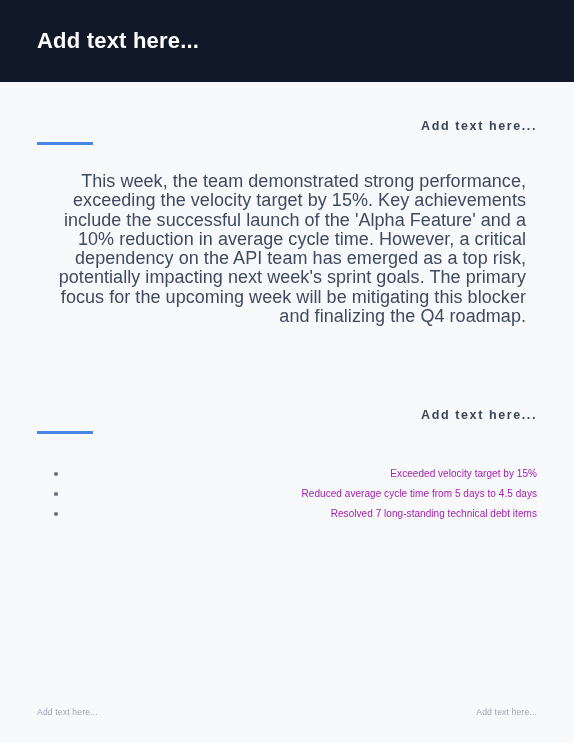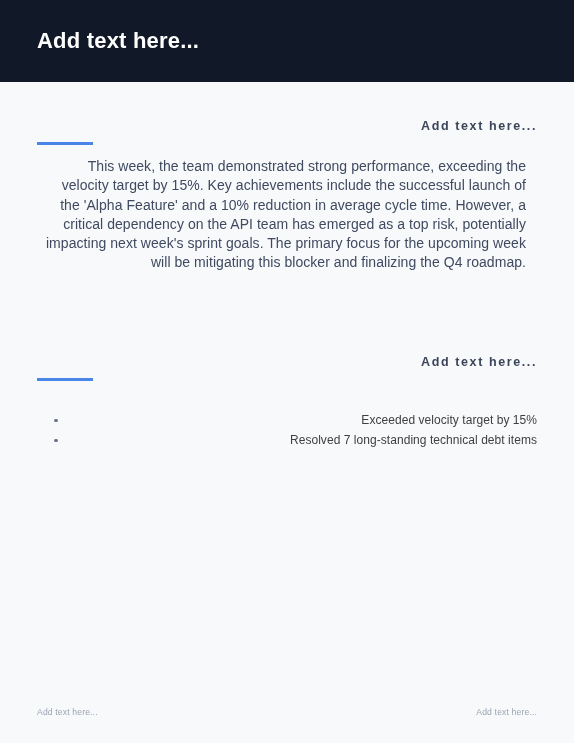--- a/index.html
+++ b/index.html
@@ -69,42 +69,42 @@
   }
   .section-rule {
     width: 56px;
     height: 3px;
     background: #4a86e8;
     margin-top: 8px;
     border-radius: 0;
   }
 
   .section-paragraph {
-    margin: 12px 0 0 6px;
-    font-size: 14px;
+    margin: 27px 0 0 6px;
+    font-size: 18px;
     line-height: 19.3px;
     color: #3f4a60;
     max-width: 483px;
     letter-spacing: 0.05px;
   }
 
   .section-spacer {
     height: 45px;
   }
 
   .bullet-list {
     list-style: none;
     margin: 30px 0 0 0;
     padding: 0 0 0 16px;
   }
   .bullet-list li {
     position: relative;
-    font-size: 12px;
+    font-size: 10px;
     line-height: 19.5px;
-    color: #404040;
+    color: #a21caf;
     padding-left: 18px;
     margin-bottom: 0.5px;
     letter-spacing: 0.05px;
   }
   .bullet-list li .bullet-dot {
     position: absolute;
     left: 1px;
     top: 8px;
     width: 3.5px;
     height: 3.5px;
@@ -155,20 +155,24 @@
         <div class="section-heading">Add text here...</div>
         <div class="section-rule"></div>
       </div>
       <ul class="bullet-list">
         <li>
           <span class="bullet-dot"></span>
           <span>Exceeded velocity target by 15%</span>
         </li>
         <li>
           <span class="bullet-dot"></span>
+          <span>Reduced average cycle time from 5 days to 4.5 days</span>
+        </li>
+        <li>
+          <span class="bullet-dot"></span>
           <span>Resolved 7 long-standing technical debt items</span>
         </li>
       </ul>
     </div>
 
   </div>
 
   <div class="doc-footer">
     <div class="footer-text">Add text here...</div>
     <div class="footer-text">Add text here...</div>

